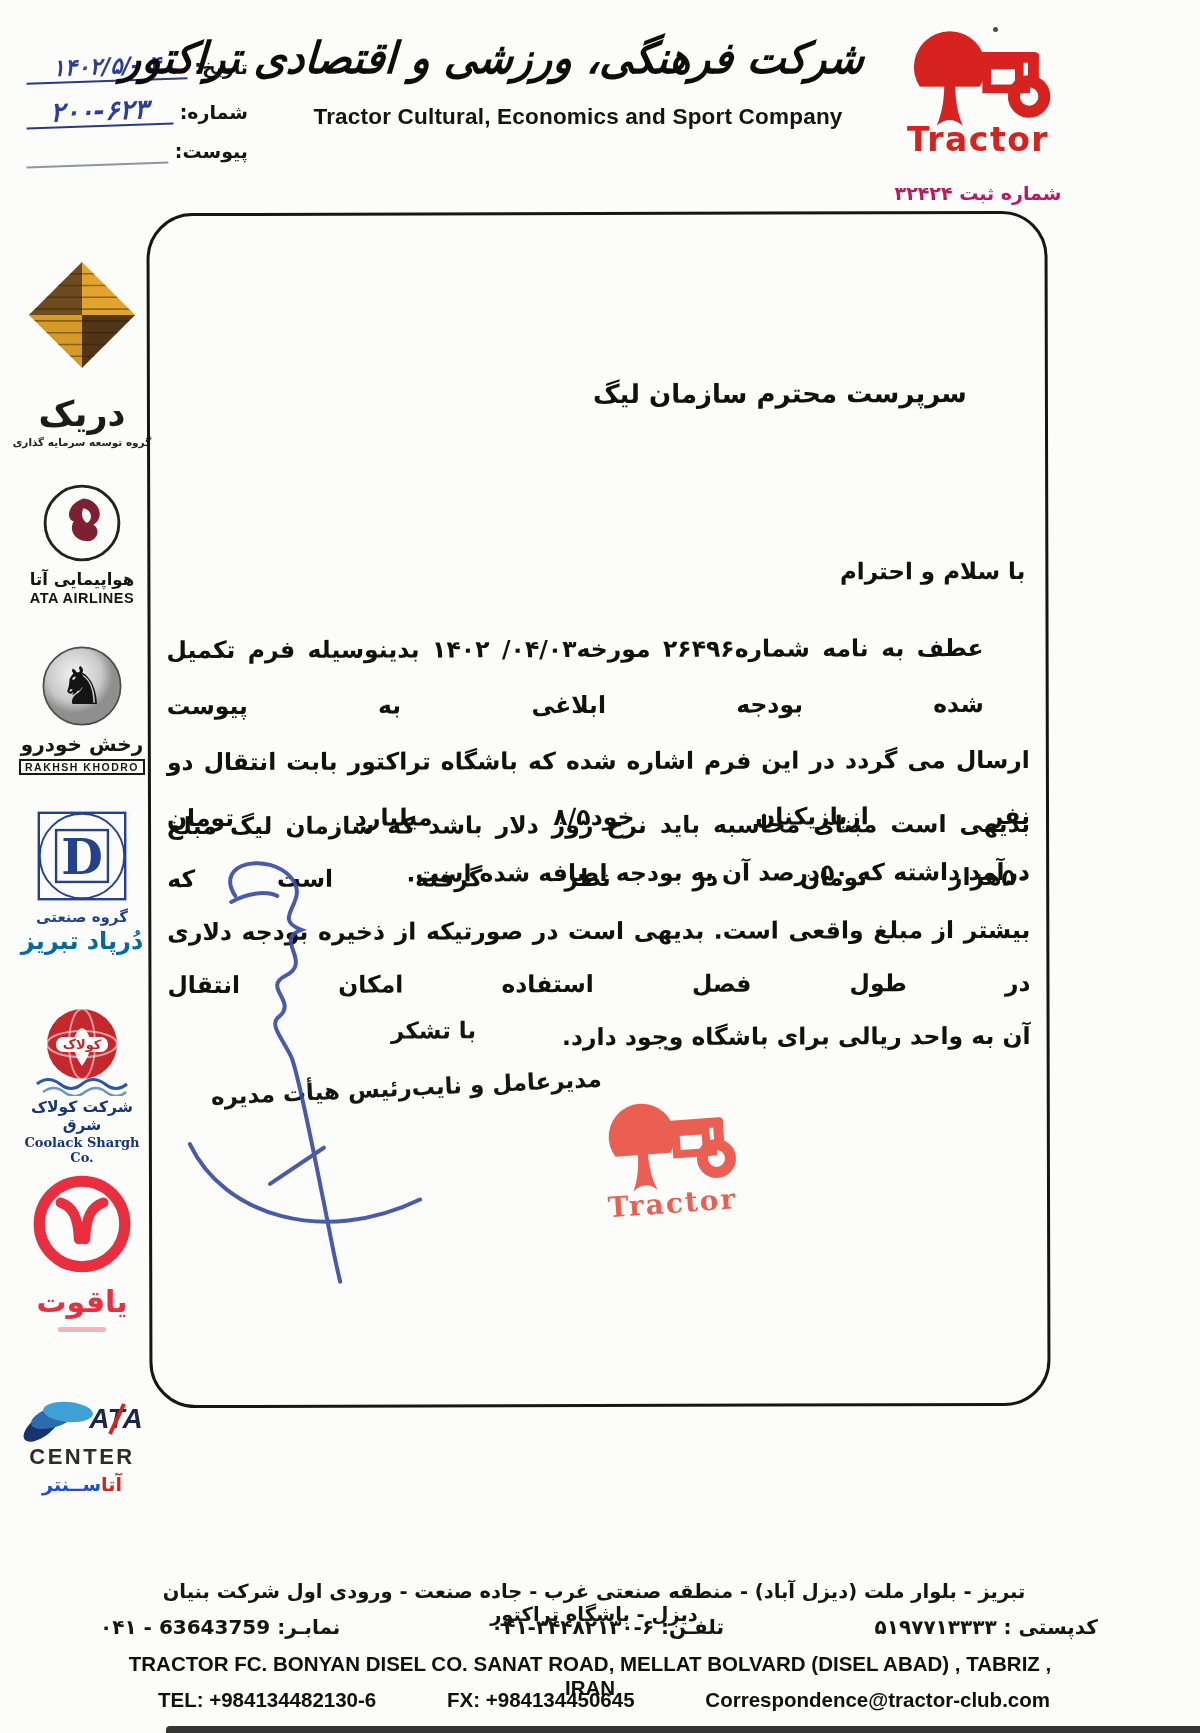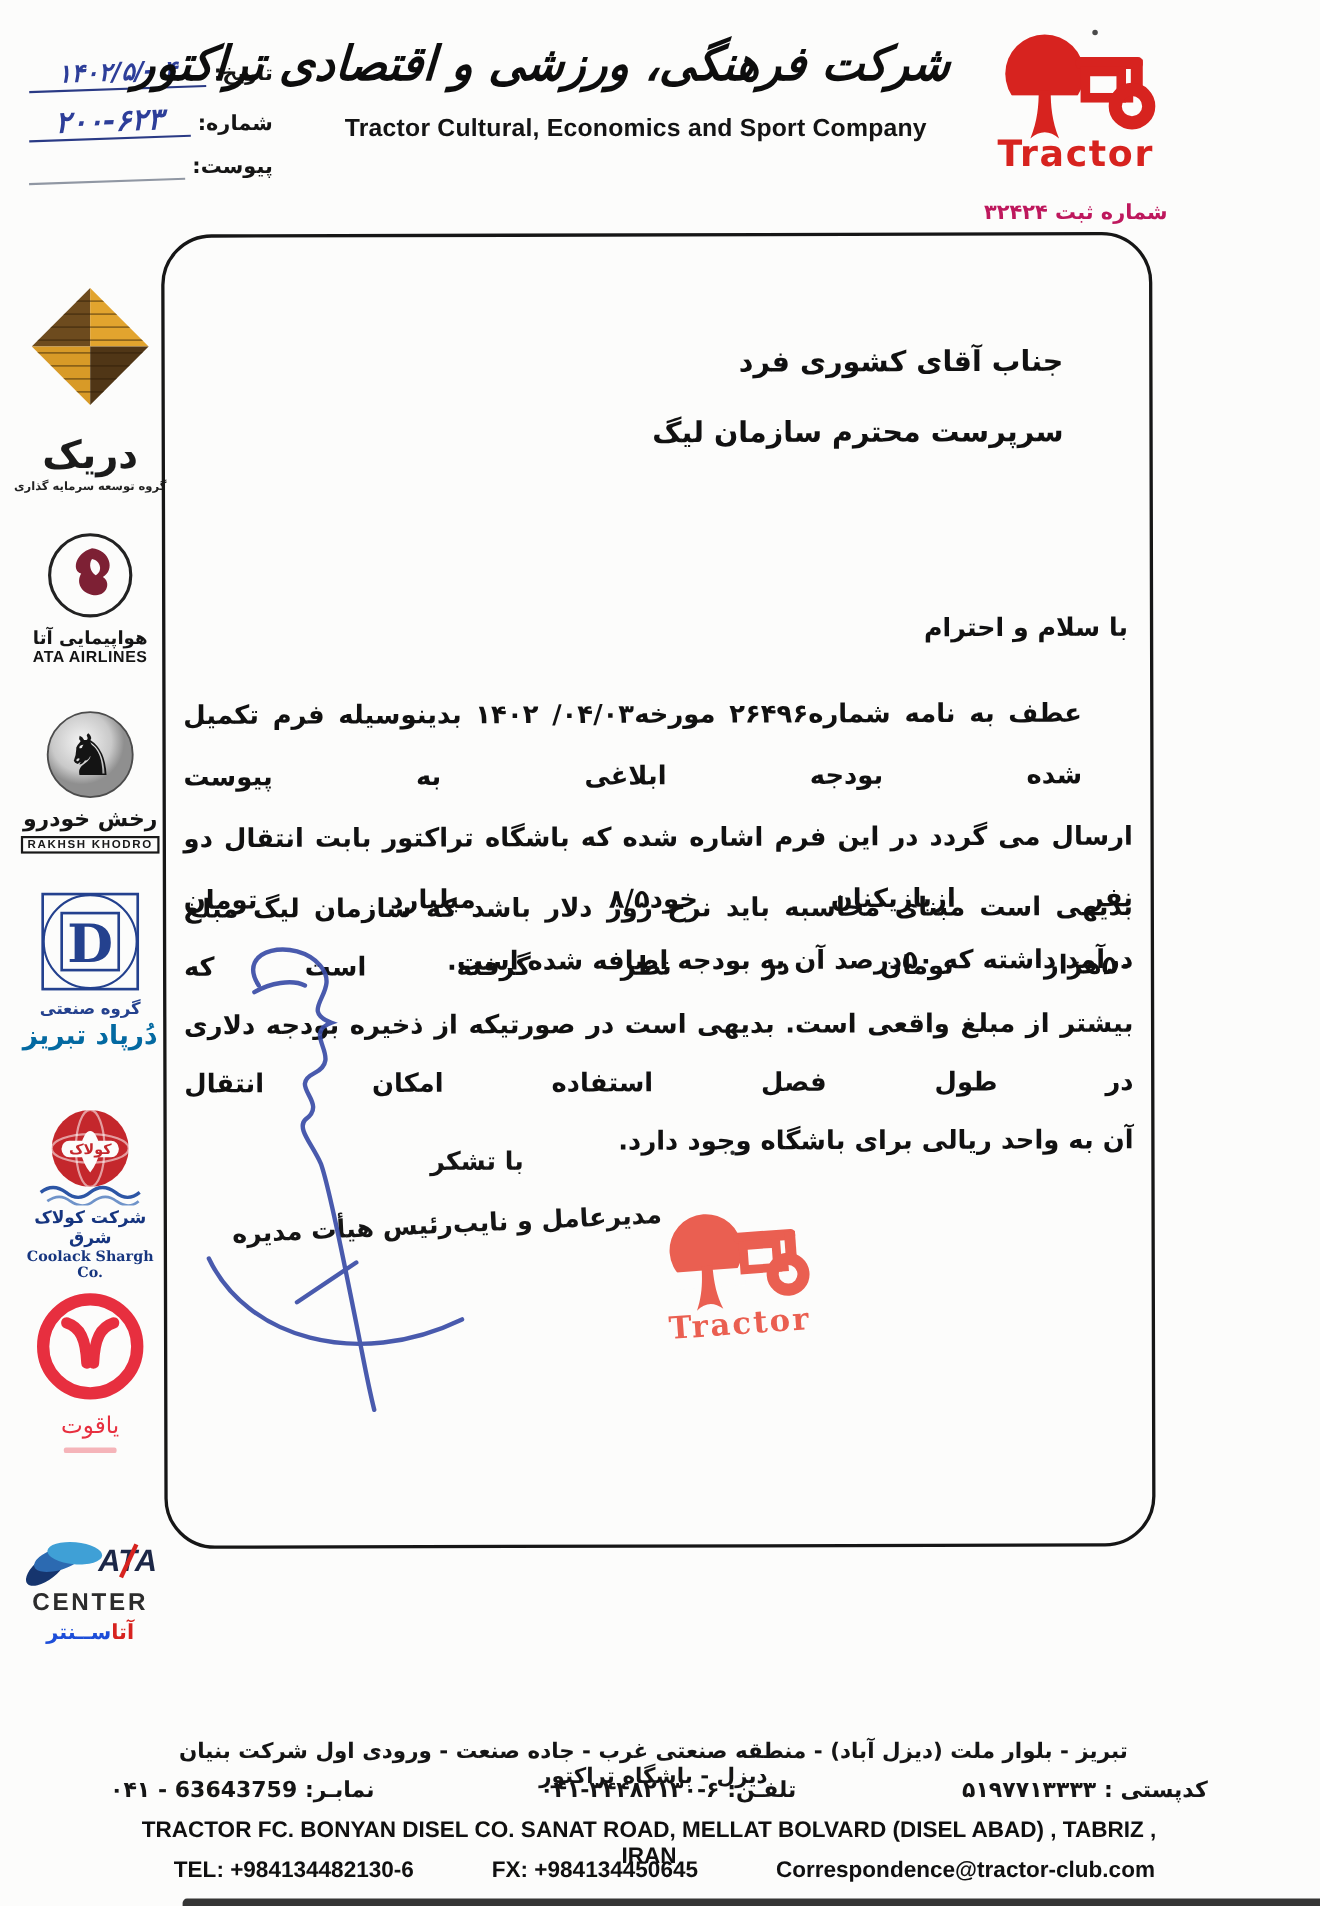--- a/index.html
+++ b/index.html
@@ -38,41 +38,41 @@
   .derik-sub{font-size:10.5px;font-weight:bold;direction:rtl;margin-top:2px;color:#222;}
   .ataair-fa{font-size:16.5px;font-weight:800;direction:rtl;margin-top:6px;}
   .ataair-en{font-family:"Liberation Sans",sans-serif;font-size:14.5px;font-weight:800;letter-spacing:.5px;margin-top:1px;}
   .rakhsh-fa{font-size:20px;font-weight:800;direction:rtl;margin-top:4px;letter-spacing:-.5px;}
   .rakhsh-en{display:inline-block;margin-top:3px;border:2.5px solid #181818;padding:0 4px;
              font-family:"Liberation Sans",sans-serif;font-size:10.5px;font-weight:800;letter-spacing:1.5px;color:#181818;}
   .dorpad-l1{font-size:15px;font-weight:bold;direction:rtl;color:#24418e;margin-top:4px;}
   .dorpad-l2{font-size:24px;font-weight:800;direction:rtl;color:#0369a1;margin-top:1px;}
   .coolack-fa{font-size:15.5px;font-weight:800;direction:rtl;color:#16357f;margin-top:2px;}
   .coolack-en{font-family:"DejaVu Serif",serif;font-size:13px;font-weight:bold;color:#16357f;margin-top:1px;}
-  .yaghut-name{font-size:21px;font-weight:400;color:#e72f3f;direction:rtl;margin-top:4px;}
+  .yaghut-name{font-size:30px;font-weight:700;color:#e72f3f;direction:rtl;margin-top:4px;}
   .yaghut-tag{width:48px;height:5px;margin:8px auto 0;background:rgba(231,47,63,.35);border-radius:2px;}
   .atacenter-en{font-family:"Liberation Sans",sans-serif;font-size:22px;font-weight:800;
                 letter-spacing:2.5px;color:#2c2c2c;margin-top:0px;}
   .atacenter-fa{font-size:19px;font-weight:800;direction:rtl;margin-top:3px;}
   .atacenter-fa .red{color:#d7231f;}
   .atacenter-fa .dark{color:#1d4ed8;}
 
   
   .letter-box{position:absolute;left:148px;top:212px;width:901px;height:1195px;
               border:3px solid #161616;border-radius:46px;transform:rotate(-.15deg);}
   .lb{position:absolute;direction:rtl;font-weight:bold;color:#111;}
   .recipient1{top:100px;right:78px;font-size:26px;}
   .recipient2{top:164px;right:78px;font-size:26px;}
   .salutation{top:344px;right:20px;font-size:23px;}
   .para{right:16px;left:16px;font-size:23.5px;text-align:right;}
   .para1{top:406px;line-height:56px;}
   .para2{top:584px;line-height:53px;}
   .jline{text-align:justify;text-align-last:justify;}
   .indent{padding-right:46px;}
-  .closing-block{position:absolute;top:828px;left:114px;width:336px;text-align:center;direction:rtl;}
+  .closing-block{position:absolute;top:802px;left:114px;width:336px;text-align:center;direction:rtl;}
   .closing{font-size:23px;font-weight:bold;}
   .signer-name{font-size:24px;font-weight:bold;margin-top:36px;}
   .signer-title{font-size:23px;font-weight:bold;margin-top:30px;transform:rotate(-2.5deg);white-space:nowrap;}
 
   .signature-svg{position:absolute;top:628px;left:22px;width:280px;height:500px;pointer-events:none;}
 
   .stamp{position:absolute;top:884px;left:432px;width:172px;height:136px;text-align:center;
          color:#e84a3a;opacity:.88;transform:rotate(-4deg);}
   .stamp svg{width:150px;height:92px;display:block;margin:0 auto;}
   .stamp-word{font-size:28px;font-weight:800;letter-spacing:2px;margin-top:-4px;
@@ -230,21 +230,20 @@
       <text x="100" y="38" text-anchor="middle" font-family="Liberation Sans" font-size="28" font-weight="bold" font-style="italic" fill="#1c2747" data-name="ata-center-mark">ATA</text>
       <path d="M108,14 L94,44" stroke="#d7231f" stroke-width="4"></path>
     </svg>
     <div class="atacenter-en" data-name="ata-center-name-english">CENTER</div>
     <div class="atacenter-fa" data-name="ata-center-name-farsi">
       <span class="red" data-name="ata-center-fa-red">آتا</span><span class="dark" data-name="ata-center-fa-rest">ســنتر</span>
     </div>
   </div>
 
   <div class="letter-box" data-name="letter-body-frame">
-    <div class="lb recipient1" data-name="recipient-name">جناب آقای کشوری فرد</div>
     <div class="lb recipient2" data-name="recipient-title">سرپرست محترم سازمان لیگ</div>
     <div class="lb salutation" data-name="salutation">با سلام و احترام</div>
 
     <div class="lb para para1" data-name="paragraph-1">
       <div class="jline indent" data-name="paragraph-1-line-1">عطف به نامه شماره۲۶۴۹۶ مورخه۰۴/۰۳/ ۱۴۰۲ بدینوسیله فرم تکمیل شده بودجه ابلاغی به  پیوست</div>
       <div class="jline" data-name="paragraph-1-line-2">ارسال می گردد در این فرم اشاره شده که باشگاه تراکتور بابت انتقال دو نفر ازبازیکنان خود۸/۵ میلیارد تومان</div>
       <div data-name="paragraph-1-line-3">درآمد داشته که ۵۰درصد آن به بودجه اضافه شده است.</div>
     </div>
 
     <div class="lb para para2" data-name="paragraph-2">

